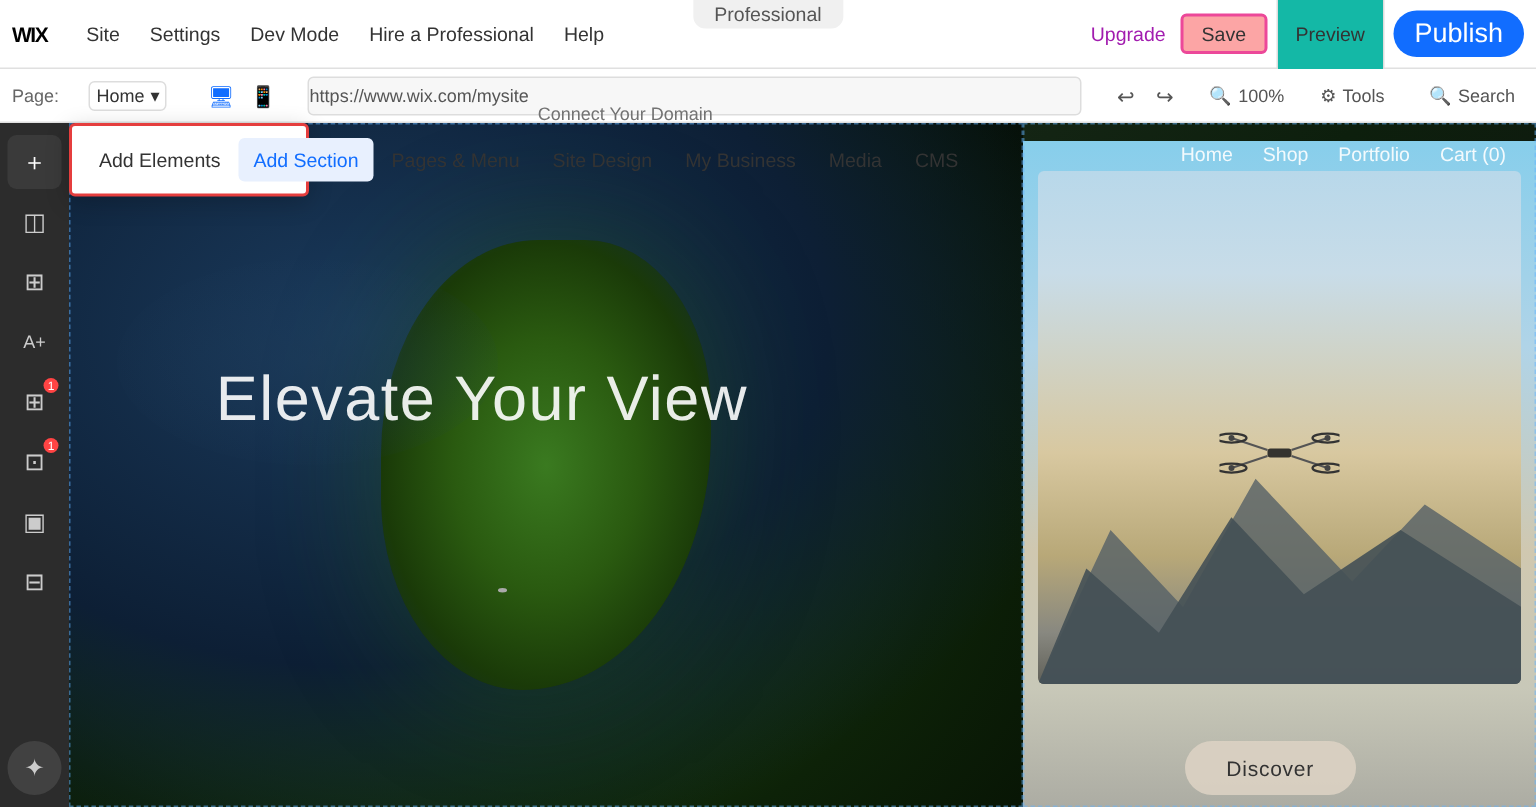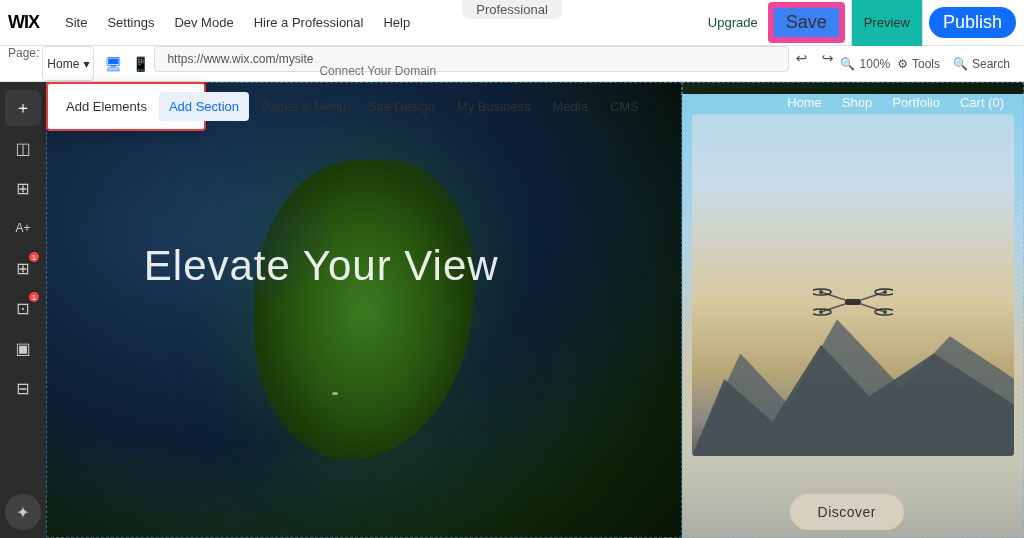--- a/index.html
+++ b/index.html
@@ -18,49 +18,49 @@
       display: flex;
       align-items: center;
       border-bottom: 1px solid #e0e0e0;
       padding: 0 8px;
       gap: 0;
       position: relative;
       z-index: 100;
     }
     .wix-logo {
       font-weight: 900;
-      font-size: 18px;
+      font-size: 14px;
       color: #000;
       margin-right: 16px;
       letter-spacing: -1px;
     }
     .nav-link {
       font-size: 13px;
       color: #333;
       padding: 0 10px;
       cursor: pointer;
       white-space: nowrap;
     }
     .nav-spacer { flex: 1; }
     .upgrade-btn {
       font-size: 13px;
-      color: #14532d;
+      color: #a21caf;
       padding: 0 10px;
       cursor: pointer;
       font-weight: 500;
     }
     .save-btn {
-      font-size: 18px;
+      font-size: 13px;
       color: #333;
       padding: 4px 12px;
       cursor: pointer;
-      border: 6px solid #ec4899;
+      border: 2px solid #ec4899;
       border-radius: 4px;
       margin-right: 6px;
-      background: #3b82f6;
+      background: #fca5a5;
     }
     .preview-btn {
       font-size: 13px;
       color: #333;
       padding: 21px 12px;
       cursor: pointer;
       border: 1px solid #ddd;
       border-radius: 4px;
       margin-right: 6px;
       background: #14b8a6;
@@ -74,23 +74,24 @@
       border-radius: 20px;
       background: #116dff;
       font-weight: 500;
     }
 
     
     .second-nav {
       height: 36px;
       background: #fff;
       display: flex;
+      align-items: center;
       border-bottom: 1px solid #e0e0e0;
       padding: 0 8px;
-      gap: 1px;
+      gap: 18px;
       position: relative;
       z-index: 100;
     }
     .page-label {
       font-size: 12px;
       color: #666;
       margin-right: 2px;
     }
     .page-select {
       font-size: 12px;
@@ -122,21 +123,21 @@
       color: #555;
     }
     .view-icon.active { color: #116dff; }
     .url-bar {
       flex: 1;
       height: 26px;
       font-size: 12px;
       color: #333;
       border: 1px solid #ddd;
       border-radius: 4px;
-      padding: 0 12px;
+      padding: 0 0;
       background: #f7f7f7;
       display: flex;
       align-items: center;
       gap: 6px;
     }
     .url-text { color: #555; }
     .connect-domain { color: #737373; cursor: pointer; font-size: 12px; margin-top: 24px; }
     .nav-action-btn {
       font-size: 12px;
       color: #555;

